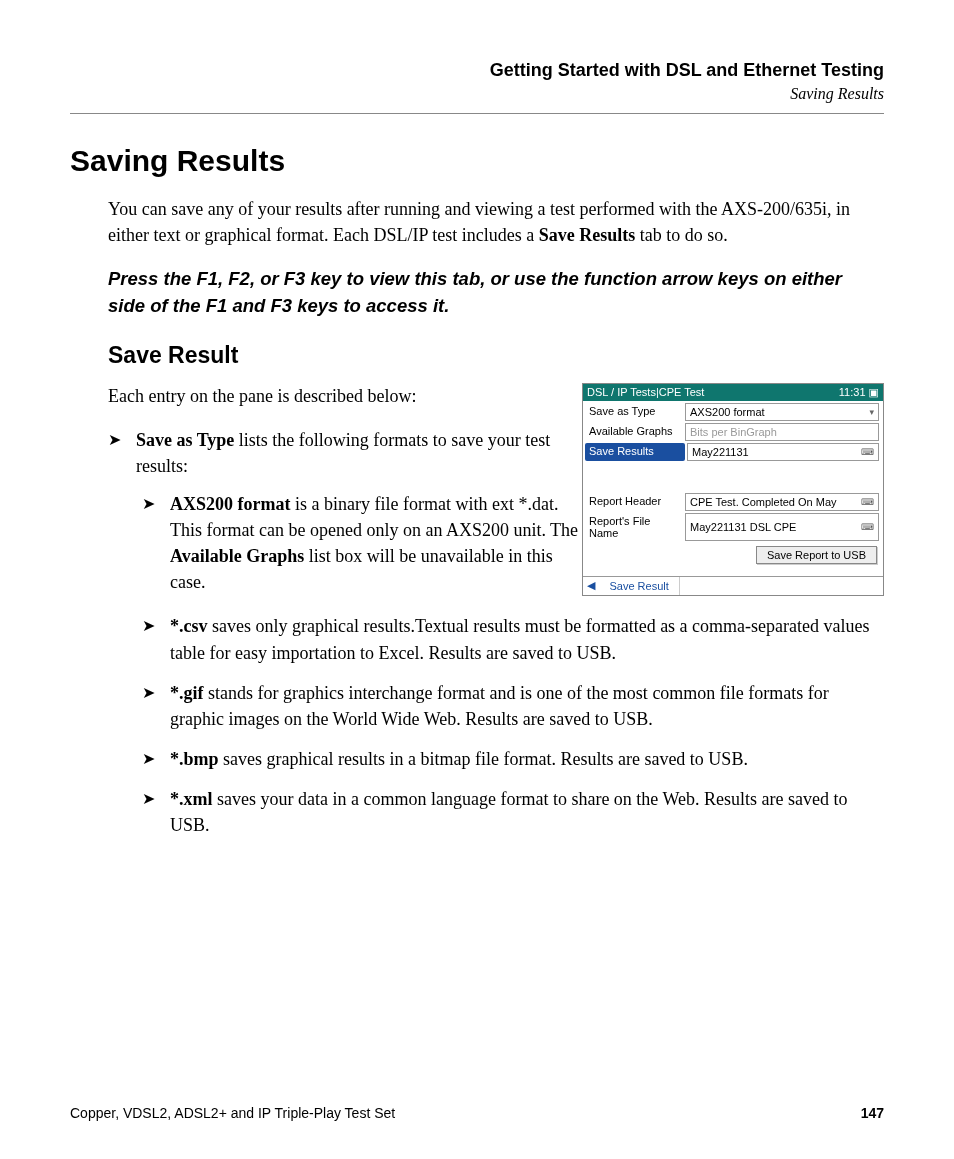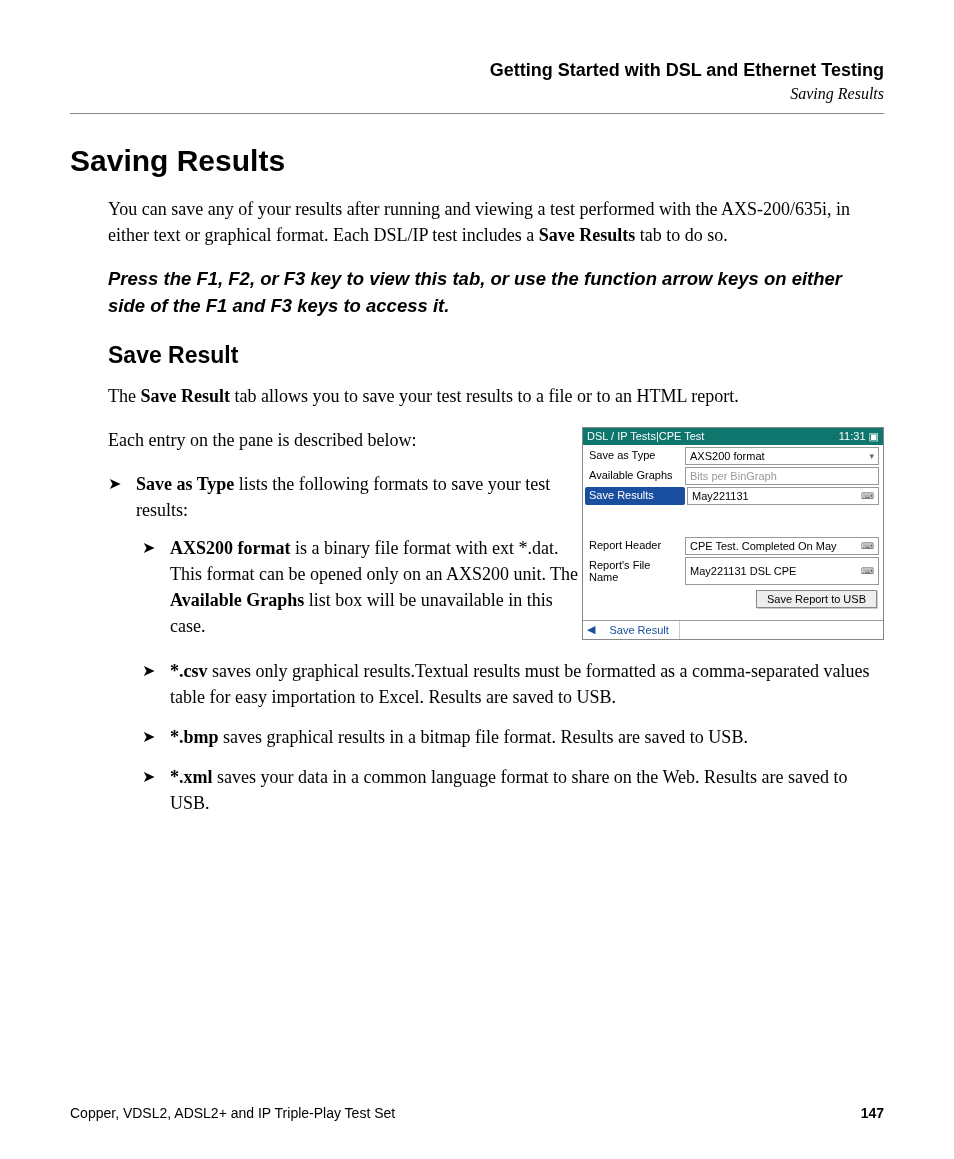--- a/index.html
+++ b/index.html
@@ -54,23 +54,20 @@
 
 <div class="body-block">
   <p class="body">
     <span>You can save any of your results after running and viewing a test performed with the AXS-200/635i, in either text or graphical format. Each DSL/IP test includes a </span><b>Save Results</b><span> tab to do so.</span>
   </p>
 
   <p class="note sans">Press the F1, F2, or F3 key to view this tab, or use the function arrow keys on either side of the F1 and F3 keys to access it.</p>
 
   <h2 class="subsection sans">Save Result</h2>
 
-  <p class="body">
-    <span>The </span><b>Save Result</b><span> tab allows you to save your test results to a file or to an HTML report.</span>
-  </p>
 
   <div class="two-col">
     <div class="left-col">
       <p class="body">Each entry on the pane is described below:</p>
 
       <ul class="arrowlist">
         <li>
           <b>Save as Type</b><span> lists the following formats to save your test results:</span>
           <ul class="arrowlist">
             <li>
@@ -132,20 +129,23 @@
         </div>
       </div>
     </div>
   </div>
 
   <ul class="arrowlist" style="margin-left:34px;margin-top:4px;">
     <li>
       <b>*.csv</b><span> saves only graphical results.Textual results must be formatted as a comma-separated values table for easy importation to Excel. Results are saved to USB.</span>
     </li>
     <li>
+      <b>*.gif</b><span> stands for graphics interchange format and is one of the most common file formats for graphic images on the World Wide Web. Results are saved to USB.</span>
+    </li>
+    <li>
       <b>*.bmp</b><span> saves graphical results in a bitmap file format. Results are saved to USB.</span>
     </li>
     <li>
       <b>*.xml</b><span> saves your data in a common language format to share on the Web. Results are saved to USB.</span>
     </li>
   </ul>
 </div>
 
 <div class="footer">
   <span>Copper, VDSL2, ADSL2+ and IP Triple-Play Test Set</span>

